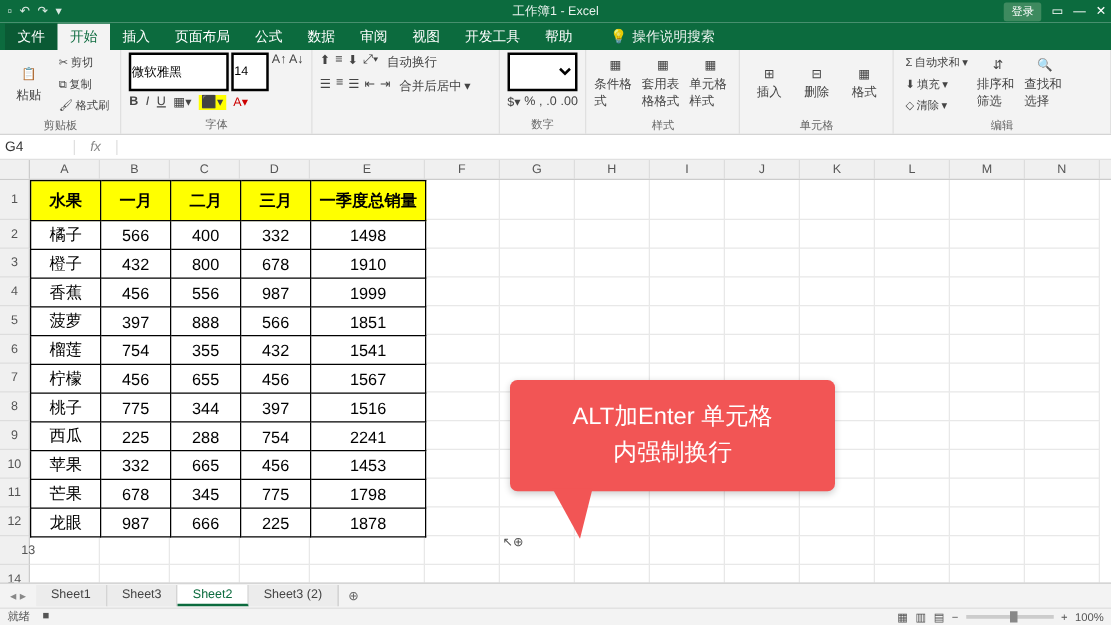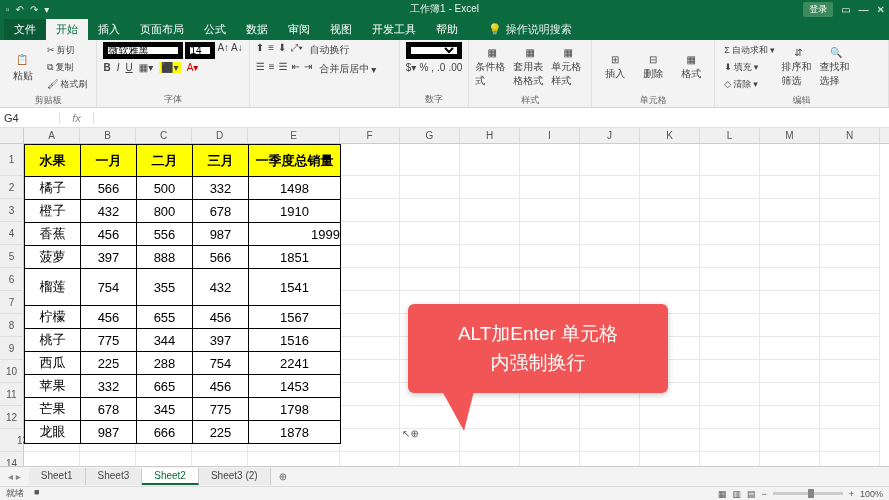--- a/index.html
+++ b/index.html
@@ -16,21 +16,21 @@
 .tabbar .tab { padding: 3px 10px; cursor: pointer; }
 .tabbar .tab.active { background: #f3f3f3; color: #0c6b3e; }
 .tabbar .tell { margin-left: 12px; padding: 3px 8px; display: flex; align-items: center; gap: 4px; opacity: 0.9; }
 
 .ribbon { height: 68px; background: #f3f3f3; border-bottom: 1px solid #d4d4d4; display: flex; font-size: 10px; color: #444; }
 .ribbon .group { border-right: 1px solid #e0e0e0; display: flex; flex-direction: column; justify-content: space-between; padding: 2px 6px 1px; }
 .ribbon .group .label { text-align: center; font-size: 9px; color: #666; padding-top: 2px; }
 .ribbon .group .content { flex: 1; display: flex; align-items: center; gap: 4px; }
 .ribbon .btn-big { display: flex; flex-direction: column; align-items: center; justify-content: center; width: 34px; height: 50px; gap: 2px; }
 .ribbon .icon { width: 16px; height: 16px; display: inline-flex; align-items: center; justify-content: center; }
-.ribbon select, .ribbon input.combo { border: 5px solid #000000; font-size: 10px; height: 17px; background: #fff; }
+.ribbon select, .ribbon input.combo { border: 2px solid #000000; font-size: 10px; height: 31px; background: #fff; }
 .ribbon .mini { display: flex; flex-direction: column; gap: 2px; font-size: 9px; }
 .ribbon .hbtn { display: inline-flex; align-items: center; gap: 2px; padding: 1px 3px; }
 
 .namebox-row { height: 20px; background: #fff; border-bottom: 1px solid #e0e0e0; display: flex; align-items: center; font-size: 11px; }
 .namebox { width: 60px; border-right: 1px solid #e0e0e0; padding: 0 4px; color: #333; }
 .fx-icon { width: 34px; text-align: center; color: #888; font-style: italic; border-right: 1px solid #e0e0e0; }
 .formula-bar { flex: 1; padding: 0 4px; }
 
 .sheet-area { position: relative; height: 360px; overflow: hidden; background: #fff; }
 .col-headers { display: flex; position: absolute; top: 0; left: 0; right: 0; height: 16px; background: #f0f0f0; border-bottom: 1px solid #ccc; font-size: 10px; color: #555; }
@@ -482,51 +482,51 @@
           <th style="width: 56px; height: 32px;">一月</th>
           <th style="width: 56px; height: 32px;">二月</th>
           <th style="width: 56px; height: 32px;">三月</th>
           <th style="width: 92px; height: 32px;">一季度总销量</th>
         </tr>
       </thead>
     <tbody>
         <tr>
           <td class="name" style="width: 56px; height: 23px;">橘子</td>
           <td style="width: 56px; height: 23px;">566</td>
-          <td style="width: 56px; height: 23px;">500</td>
+          <td style="width: 56px; height: 23px;">400</td>
           <td style="width: 56px; height: 23px;">332</td>
           <td style="width: 92px; height: 23px;">1498</td>
         </tr>
         <tr>
           <td class="name" style="width: 56px; height: 23px;">橙子</td>
           <td style="width: 56px; height: 23px;">432</td>
           <td style="width: 56px; height: 23px;">800</td>
           <td style="width: 56px; height: 23px;">678</td>
           <td style="width: 92px; height: 23px;">1910</td>
         </tr>
         <tr>
           <td class="name" style="width: 56px; height: 23px; margin-top: 38px;">香蕉</td>
           <td style="width: 56px; height: 23px;">456</td>
           <td style="width: 56px; height: 23px;">556</td>
           <td style="width: 56px; height: 23px;">987</td>
-          <td style="width: 92px; height: 14px; text-align: right;">1999</td>
+          <td style="width: 92px; height: 14px;">1999</td>
         </tr>
         <tr>
           <td class="name" style="width: 56px; height: 23px;">菠萝</td>
           <td style="width: 56px; height: 23px;">397</td>
           <td style="width: 56px; height: 23px;">888</td>
           <td style="width: 56px; height: 23px;">566</td>
           <td style="width: 92px; height: 23px;">1851</td>
         </tr>
         <tr>
           <td class="name" style="width: 56px; height: 23px;">榴莲</td>
           <td style="width: 56px; height: 23px;">754</td>
           <td style="width: 56px; height: 23px;">355</td>
           <td style="width: 56px; height: 23px;">432</td>
-          <td style="width: 92px; height: 37px; text-align: center;">1541</td>
+          <td style="width: 92px; height: 23px; text-align: center;">1541</td>
         </tr>
         <tr>
           <td class="name" style="width: 56px; height: 23px;">柠檬</td>
           <td style="width: 56px; height: 23px;">456</td>
           <td style="width: 56px; height: 23px;">655</td>
           <td style="width: 56px; height: 23px;">456</td>
           <td style="width: 92px; height: 23px;">1567</td>
         </tr>
         <tr>
           <td class="name" style="width: 56px; height: 23px;">桃子</td>

